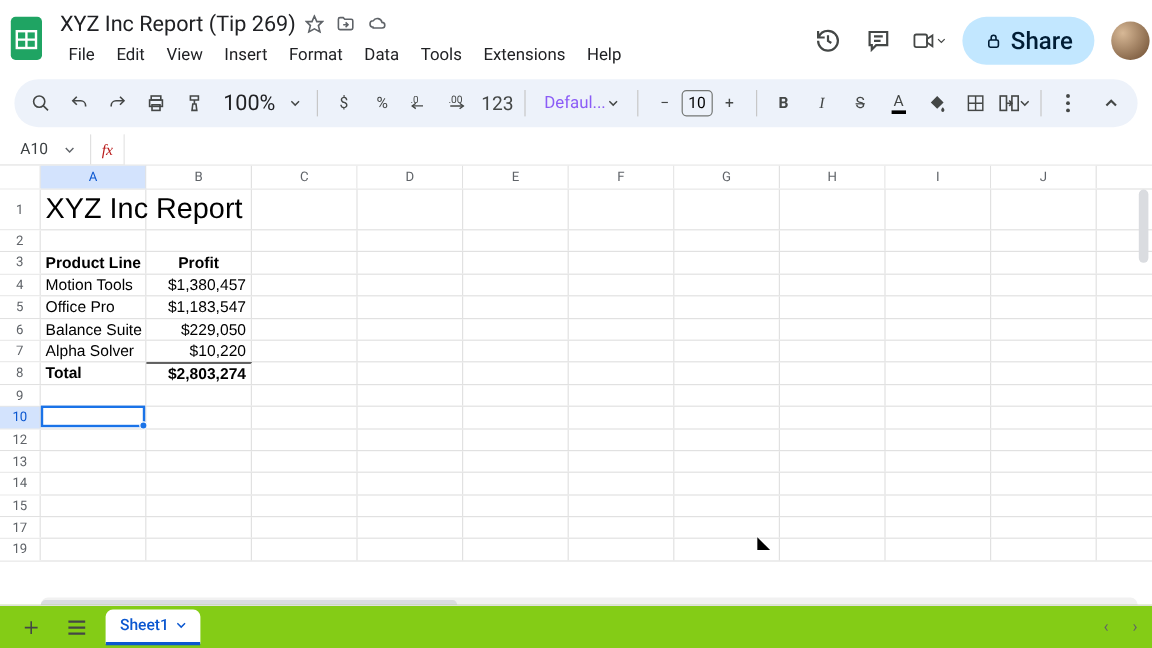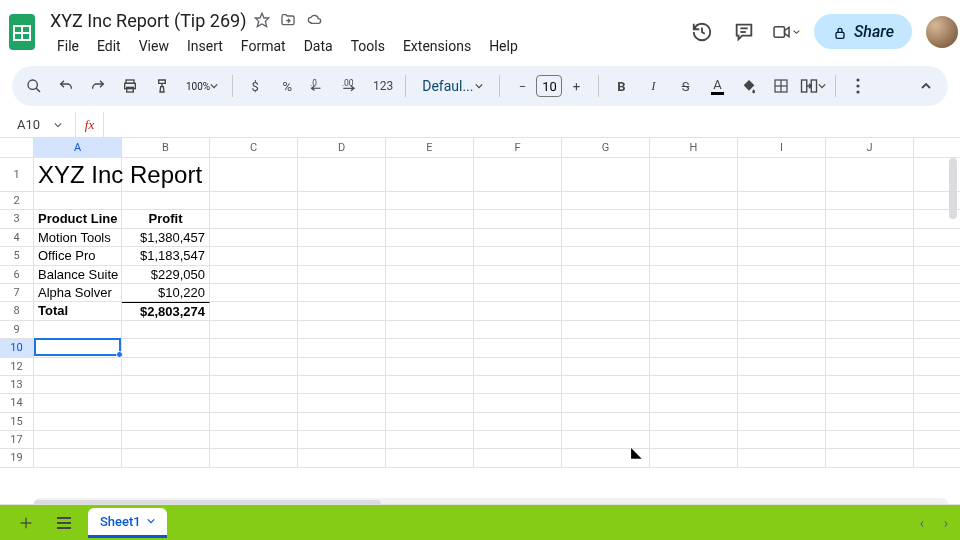--- a/index.html
+++ b/index.html
@@ -10,28 +10,28 @@
 .app-icon svg { width: 30px; height: 40px; }
 .title-center { flex: 1; }
 .title-row { display: flex; align-items: center; gap: 8px; height: 24px; }
 .doc-title { font-size: 18px; color: #202124; }
 .title-icons { display: flex; gap: 10px; color: #5f6368; }
 .menu-row { display: flex; gap: 4px; margin-top: 2px; }
 .menu-item { padding: 4px 7px; font-size: 14px; color: #202124; border-radius: 4px; cursor: pointer; }
 .right-actions { display: flex; align-items: center; gap: 14px; margin-top: 6px; }
 .icon-btn { width: 28px; height: 28px; display: flex; align-items: center; justify-content: center; color: #444746; cursor: pointer; border-radius: 50%; }
 .meet-btn { display: flex; align-items: center; gap: 2px; }
-.share-btn { display: flex; align-items: flex-end; gap: 6px; background: #c2e7ff; color: #001d35; padding: 8px 18px; border-radius: 20px; font-size: 16px; font-weight: 500; cursor: pointer; font-style: italic; }
+.share-btn { display: flex; align-items: center; gap: 6px; background: #c2e7ff; color: #001d35; padding: 8px 18px; border-radius: 20px; font-size: 20px; font-weight: 500; cursor: pointer; }
 .avatar { width: 32px; height: 32px; border-radius: 50%; background: radial-gradient(circle at 30% 30%, #d7b896, #6b4a2e); }
 
 .toolbar { display: flex; align-items: center; gap: 4px; margin: 8px 12px 0; padding: 4px 8px; background: #edf2fa; border-radius: 24px; height: 40px; }
 .tb-btn { width: 28px; height: 28px; display: flex; align-items: center; justify-content: center; color: #444746; cursor: pointer; border-radius: 4px; font-size: 13px; }
 .tb-sep { width: 1px; height: 22px; background: #c7c7c7; margin: 0 4px; }
-.zoom-box { display: flex; align-items: center; gap: 0; padding: 0 6px; font-size: 10px; color: #202124; }
-.font-box { display: flex; align-items: center; gap: 2px; padding: 0 8px; font-size: 14px; color: #0c4a6e; min-width: 70px; }
+.zoom-box { display: flex; align-items: center; gap: 12px; padding: 0 6px; font-size: 18px; color: #202124; }
+.font-box { display: flex; align-items: center; gap: 2px; padding: 0 8px; font-size: 14px; color: #8b5cf6; min-width: 70px; }
 .fontsize-box { display: flex; align-items: center; }
 .fontsize-input { width: 26px; height: 22px; border: 1px solid #747775; border-radius: 4px; text-align: center; font-size: 13px; background: transparent; }
 .tb-spacer { flex: 1; }
 
 .namebox-row { display: flex; align-items: center; height: 26px; border-bottom: 1px solid #e0e0e0; margin-top: 6px; }
 .namebox { width: 76px; display: flex; align-items: center; justify-content: center; gap: 14px; font-size: 13px; color: #3c4043; border-right: 1px solid #e0e0e0; height: 100%; padding-left: 4px; }
 .fx-cell { width: 28px; display: flex; align-items: center; justify-content: center; color: #b91c1c; font-style: italic; font-family: serif; border-right: 1px solid #e0e0e0; height: 100%; }
 .formula-input { flex: 1; padding: 0 6px; height: 100%; border: none; outline: none; font-size: 13px; }
 
 .grid-wrap { position: relative; height: 374px; overflow: hidden; }
@@ -195,21 +195,21 @@
         <line x1="2" y1="12" x2="14" y2="12" stroke="#444746" stroke-width="1.5"></line>
       </svg>
     </span>
   <span class="tb-btn">
       <svg width="20" height="14" viewBox="0 0 24 18">
         <text x="0" y="9" font-size="11" fill="#444746">.00</text>
         <path d="M12 9l4 3-4 3" stroke="#444746" stroke-width="1.5" fill="none"></path>
         <line x1="2" y1="12" x2="16" y2="12" stroke="#444746" stroke-width="1.5"></line>
       </svg>
     </span>
-  <span class="tb-btn" style="font-size:12px">123</span>
+  <span class="tb-btn" style="font-size:16px">123</span>
   <span class="tb-sep"></span>
   <span class="font-box">
       <span>Defaul...</span>
       <svg width="8" height="8" viewBox="0 0 10 10">
         <path d="M1 3l4 4 4-4" stroke="#444746" stroke-width="1.5" fill="none"></path>
       </svg>
     </span>
   <span class="tb-sep"></span>
   <span class="fontsize-box">
     <span class="tb-btn">−</span>

